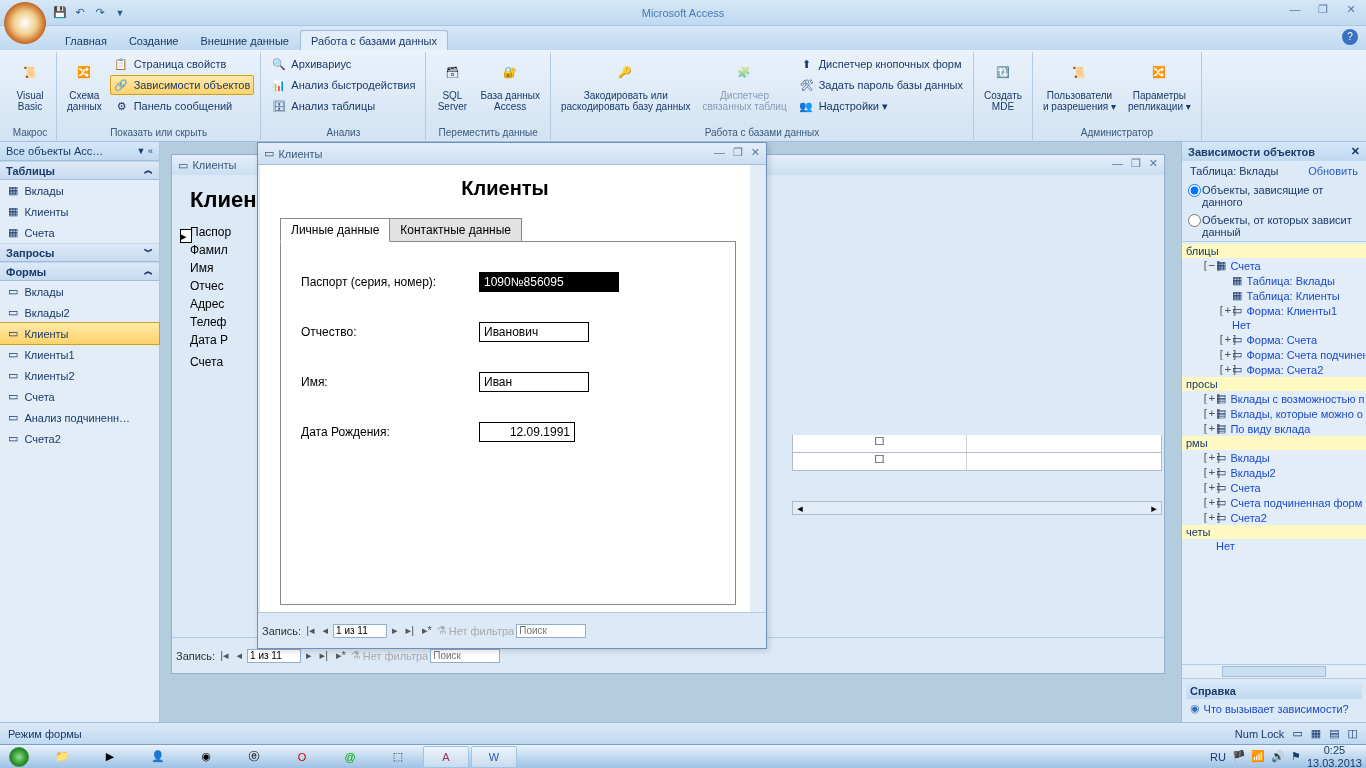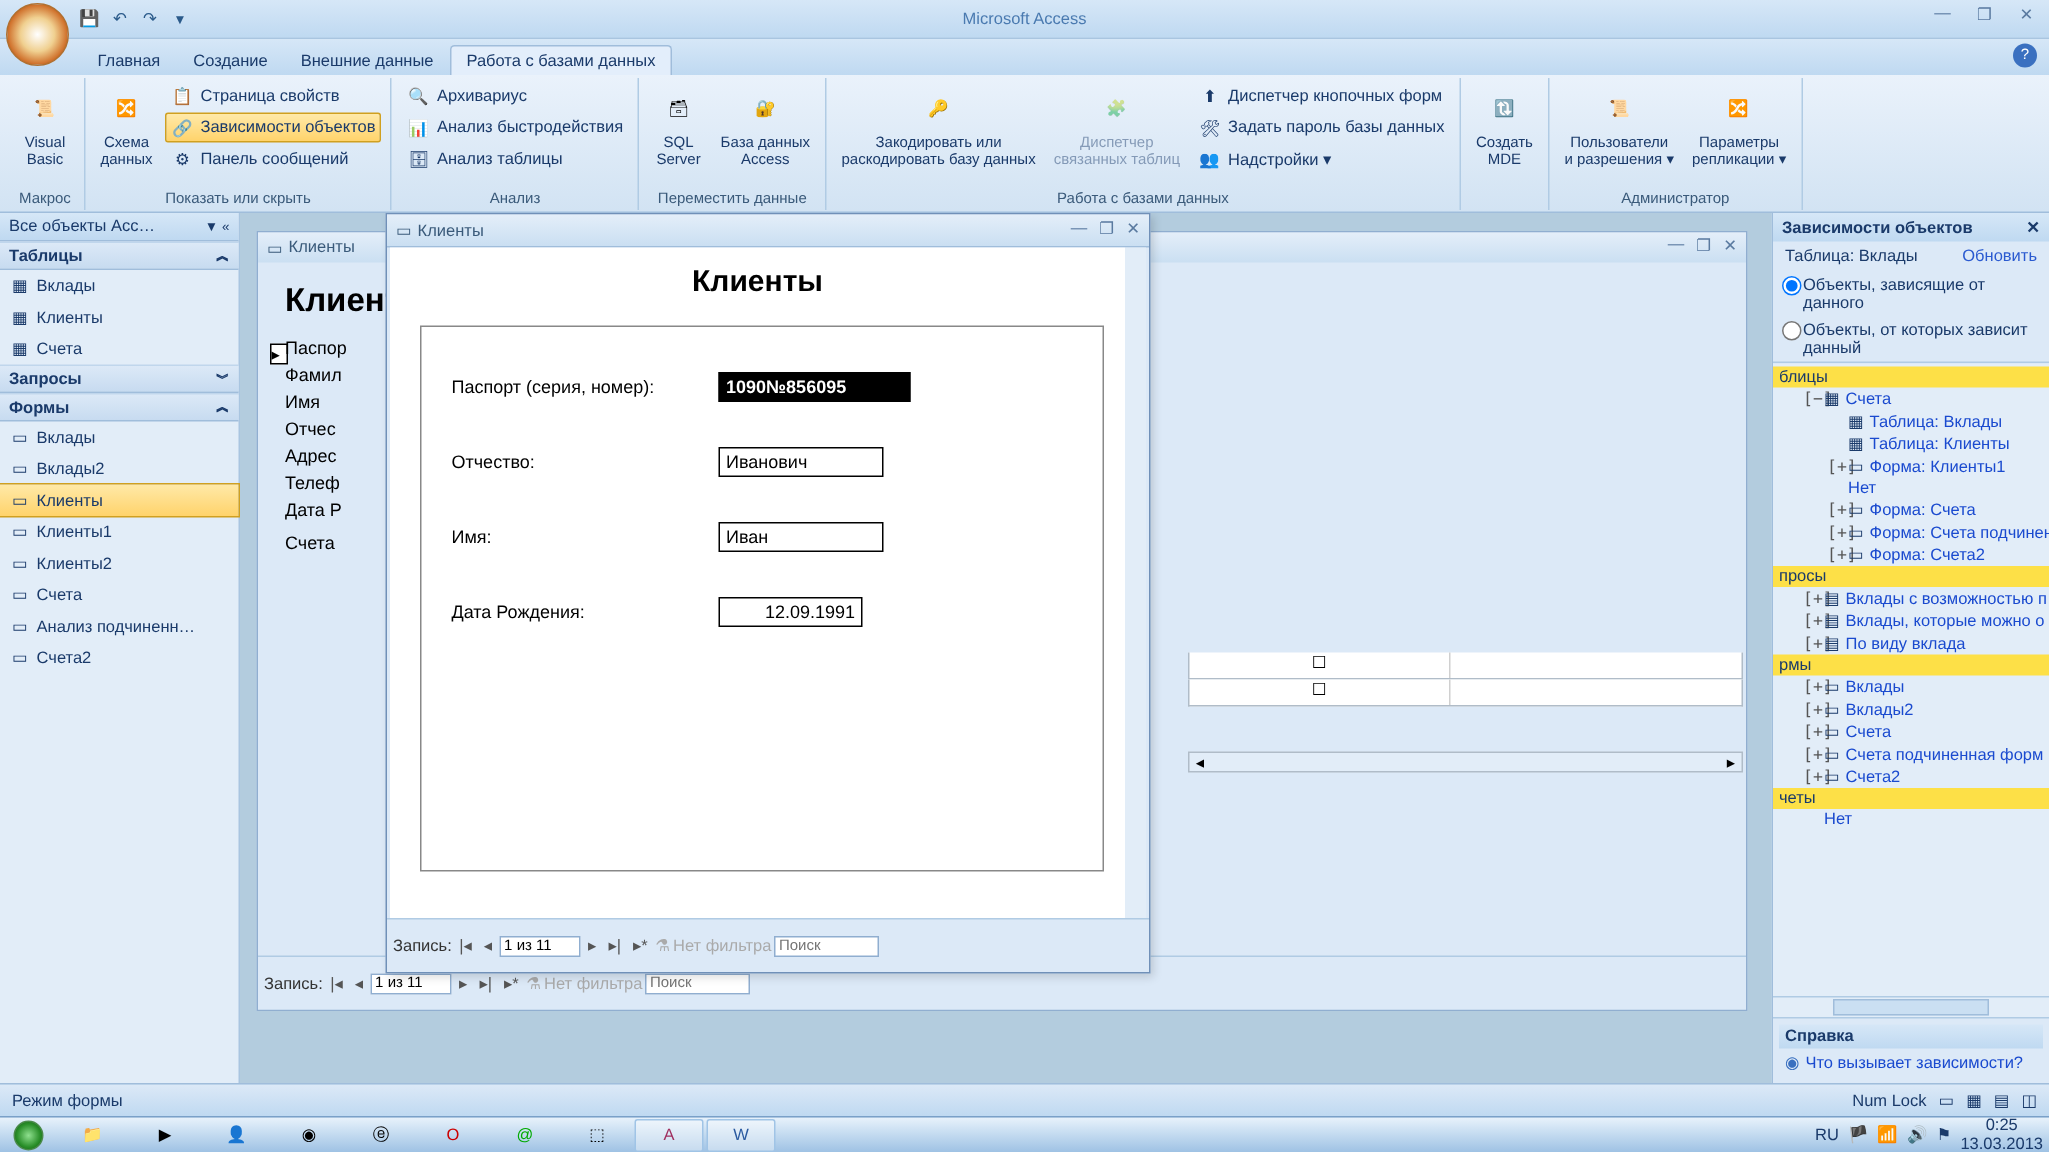--- a/index.html
+++ b/index.html
@@ -37,21 +37,21 @@
 .dep-pane{width:185px;background:#dce9f7;border-left:1px solid #a0bddb;display:flex;flex-direction:column}
 .dep-hdr{background:linear-gradient(#d6e7f7,#bfd9f1);padding:3px 6px;display:flex;justify-content:space-between;align-items:center;color:#1a3a6a;font-weight:bold}
 .dep-sub{padding:4px 8px;display:flex;justify-content:space-between;color:#1a3a6a}
 .dep-sub a{color:#2a5ad0;text-decoration:none}
 .dep-radio{padding:3px 8px 3px 20px;display:flex;align-items:flex-start;gap:6px;color:#1a3a6a;position:relative}
 .dep-radio input{position:absolute;left:6px;top:3px}
 .dep-tree{flex:1;overflow:auto;background:#e2edf8;border-top:1px solid #b0cbe4;padding:2px 0}
 .tnode{display:flex;align-items:center;gap:4px;padding:1px 4px;color:#1a3a6a;white-space:nowrap;cursor:pointer}
 .tnode .tw{width:10px;text-align:center;color:#555;font-family:monospace}
 .tnode a{color:#1a4acf;text-decoration:none}
-.tgrp{padding:1px 4px;color:#1a3a6a;background:#fde047}
+.tgrp{padding:1px 4px;color:#1a3a6a;background:#fef9c3}
 .dep-help{padding:4px;border-top:1px solid #b0cbe4}
 .dep-help .hdr{background:linear-gradient(#d6e7f7,#bfd9f1);padding:2px 4px;color:#1a3a6a;font-weight:bold}
 .dep-help a{color:#1a4acf;text-decoration:none;display:flex;gap:4px;padding:3px 4px;align-items:center}
 .back-win{position:absolute;left:11px;top:12px;width:994px;height:520px;background:#dce9f7;border:1px solid #90aed0}
 .back-win .bw-title{background:linear-gradient(#e4eef9,#cadff2);height:20px;display:flex;align-items:center;padding:0 6px;gap:4px;color:#3a5a7a}
 .back-win .bw-ctrl{position:absolute;right:6px;top:2px;display:flex;gap:8px;color:#5a7aa0}
 .back-form{position:absolute;left:18px;top:32px;width:600px}
 .back-form h2{font-size:22px;font-weight:bold;color:#000;margin-bottom:10px}
 .back-form .fld{color:#000;padding:2px 0;font-size:12px}
 .back-table{position:absolute;right:2px;top:280px;width:370px}
@@ -359,24 +359,28 @@
         <span>▭</span>
         <span>Клиенты</span>
         <div class="fw-ctrl">
           <span>—</span>
           <span>❐</span>
           <span>✕</span>
         </div>
       </div>
       <div class="fw-body">
         <h2>Клиенты</h2>
+        <div class="fw-tabs">
+          <div class="fw-tab act">Личные данные</div>
+          <div class="fw-tab ina">Контактные данные</div>
+        </div>
         <div class="fw-pane" id="fw-fields">
             <div class="fw-row">
               <label>Паспорт (серия, номер):</label>
-              <input class="sel" value="1090№856095" style="width: 128px; font-weight: bold;">
+              <input class="sel" value="1090№856095" style="width: 140px;">
             </div>
             <div class="fw-row">
               <label>Отчество:</label>
               <input value="Иванович" style="width: 110px;">
             </div>
             <div class="fw-row">
               <label>Имя:</label>
               <input value="Иван" style="width: 110px;">
             </div>
             <div class="fw-row">

